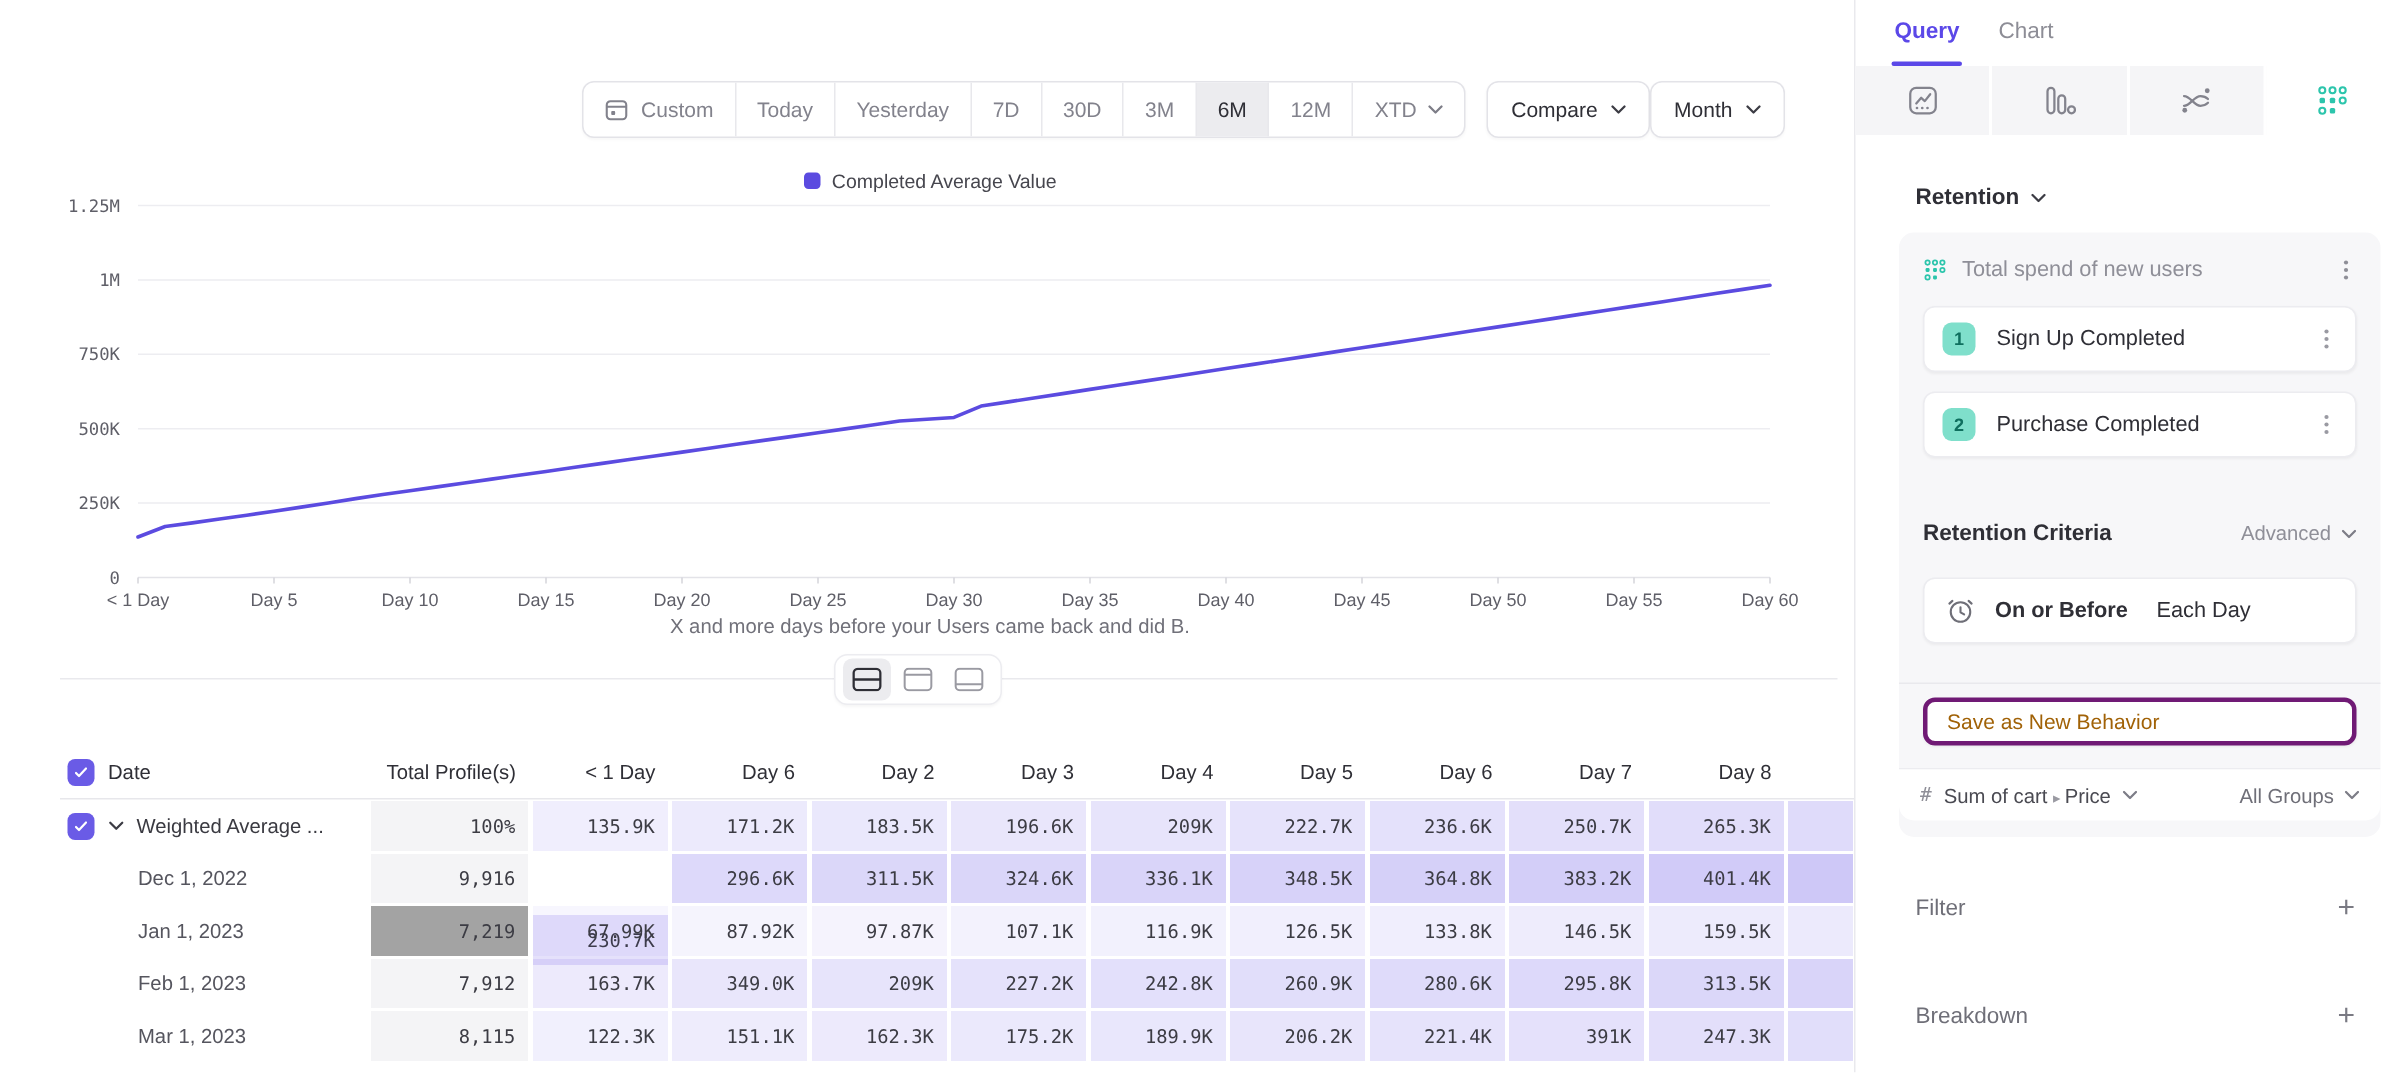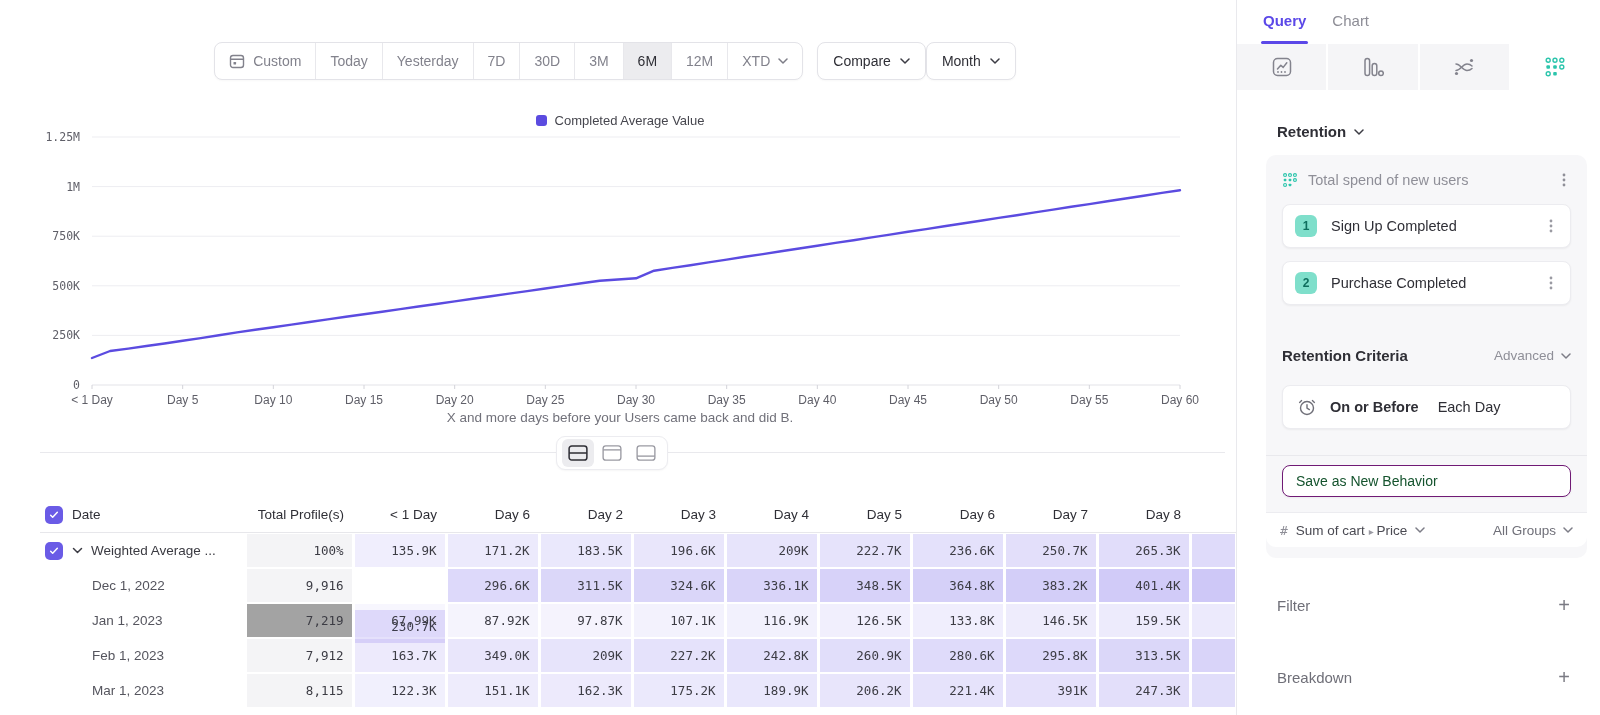--- a/index.html
+++ b/index.html
@@ -1,22 +1,22 @@
 <!DOCTYPE html>
 <html><head>
 <meta charset="utf-8">
 <style>
   * { box-sizing: border-box; margin: 0; padding: 0; }
   html,body { width:1600px; height:715px; overflow:hidden; background:#fff;
     font-family:"Liberation Sans","DejaVu Sans",sans-serif; color:#2f2f36; }
   .app { position:relative; width:1600px; height:715px; background:#fff; }
 
   
-  .toolbar { position:absolute; left:40px; top:41px; width:1150px; height:40px;
-    display:flex; justify-content:center; align-items:center; }
+  .toolbar { position:absolute; left:40px; top:53px; width:1150px; height:40px;
+    display:flex; justify-content:flex-end; align-items:center; }
   .tb-left { display:flex; gap:14px; align-items:center; }
   .tb-right { display:flex; gap:12px; align-items:center; }
   .seg { display:flex; align-items:stretch; border:1px solid #e3e3e8; border-radius:8px;
     background:#fff; height:38px; overflow:hidden; box-shadow:0 1px 2px rgba(18,18,24,.03); }
   .seg-item { display:flex; align-items:center; gap:8px; padding:0 14px; font-size:14px;
     color:#82828c; border-right:1px solid #e8e8ec; cursor:pointer; white-space:nowrap; }
   .seg-item:last-child { border-right:none; }
   .seg-item.active { background:#ececef; color:#2f2f36; }
   .btn { display:inline-flex; align-items:center; gap:9px; height:38px; padding:0 15px;
     border:1px solid #e3e3e8; border-radius:8px; background:#fff; font-size:14px; color:#2f2f36;
@@ -91,23 +91,23 @@
   .criteria-row { margin-top:42px; display:flex; align-items:center; justify-content:space-between; height:17px; }
   .criteria-row .left { font-size:15px; font-weight:bold; color:#2f2f36; }
   .criteria-row .right { display:flex; align-items:center; gap:7px; font-size:13.5px;
     color:#8f8f98; cursor:pointer; }
   .clock-card { margin-top:21px; height:44px; background:#fff; border:1px solid #ececf0;
     border-radius:8px; display:flex; align-items:center; gap:13px; padding:0 14px;
     box-shadow:0 1px 2px rgba(18,18,24,.05); cursor:pointer; }
   .clock-card .b { font-weight:bold; font-size:14.5px; color:#2f2f36; }
   .clock-card .n { font-size:14.5px; color:#2f2f36; margin-left:6px; }
   .qdivider { margin:26px -16px 0 -16px; height:1px; background:#e9e9ed; }
-  .save-btn { margin-top:9px; height:32px; background:#fff; border:1px solid #701a75;
+  .save-btn { margin-top:9px; height:32px; background:#fff; border:3px solid #701a75;
     border-radius:8px; display:flex; align-items:center; padding:0 13px; font-size:14px;
-    color:#14532d; box-shadow:0 1px 2px rgba(18,18,24,.05); cursor:pointer; }
+    color:#a16207; box-shadow:0 1px 2px rgba(18,18,24,.05); cursor:pointer; }
   .qfooter { margin:15px -16px 0 -16px; height:35px; background:#fff; border-top:1px solid #ececf0;
     border-radius:0 0 10px 10px; display:flex; align-items:center; padding:0 14px; gap:8px; cursor:pointer; }
   .qfooter .hash { font-family:"DejaVu Sans Mono",monospace; color:#8f8f98; font-size:13px; }
   .qfooter .m { font-size:13.5px; color:#4a4a52; }
   .qfooter .sep { color:#9a9aa2; font-size:10px; }
   .qfooter .spacer { flex:1; }
   .qfooter .groups { font-size:13.5px; color:#6f6f78; display:flex; align-items:center; gap:7px; }
   .add-row { margin:36px 30px 0 40px; display:flex; align-items:center; justify-content:space-between; height:22px; }
   .add-row .t { font-size:15px; color:#6f6f78; }
   .add-row .plus { font-size:20px; color:#7a7a83; font-weight:normal; cursor:pointer; line-height:1; }

